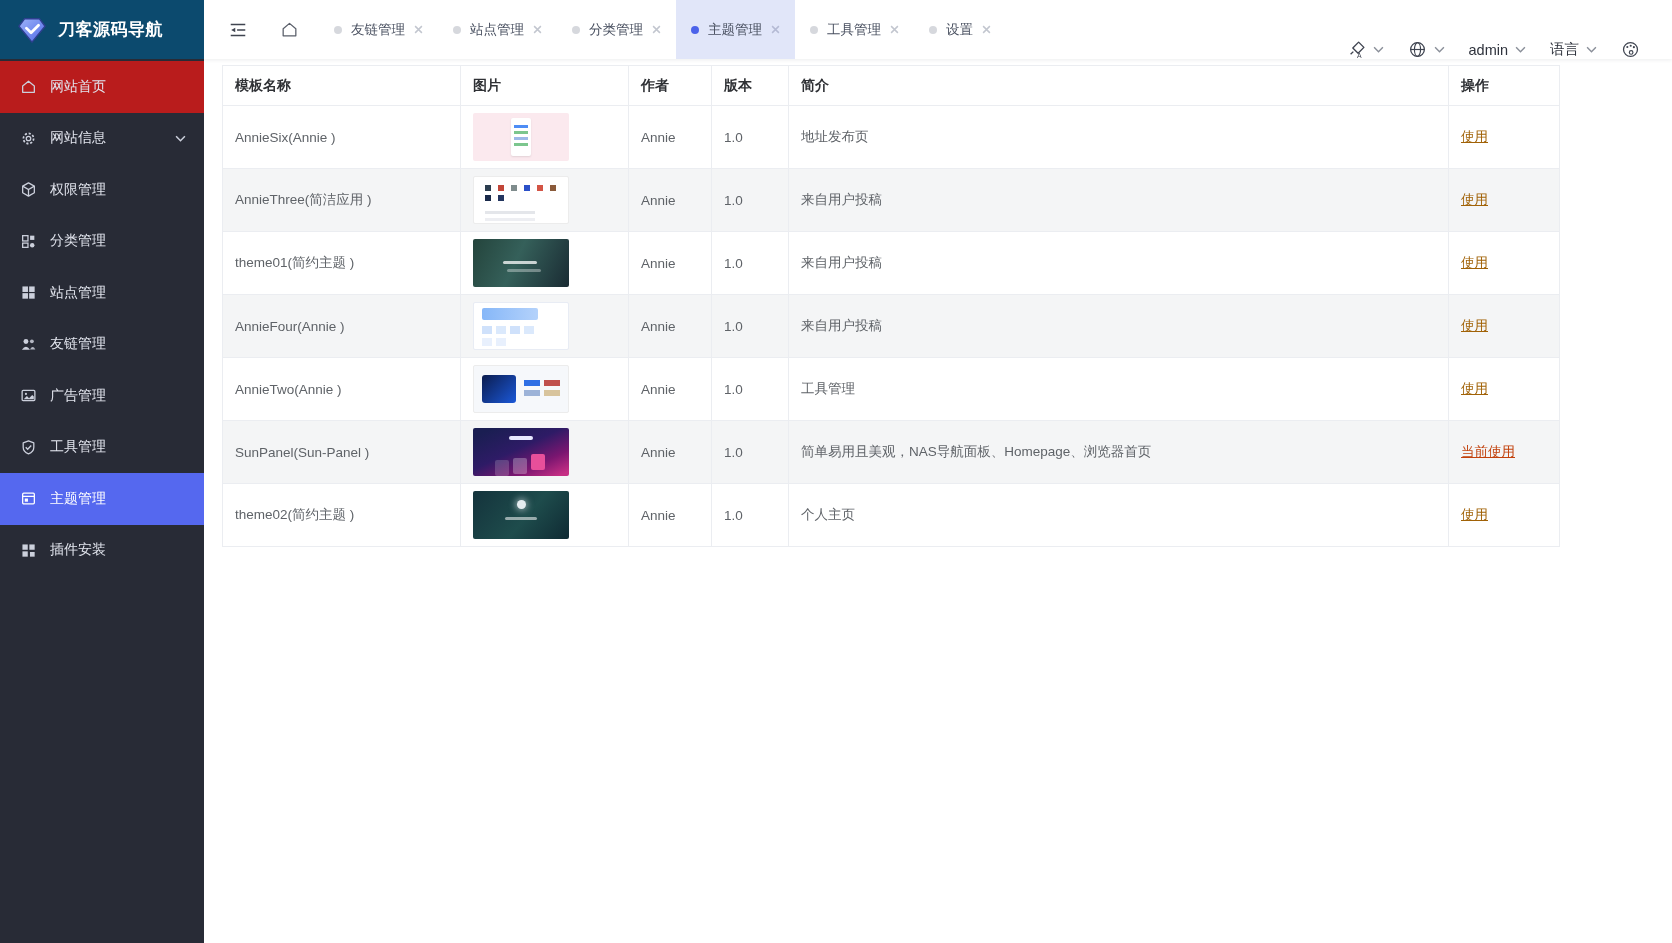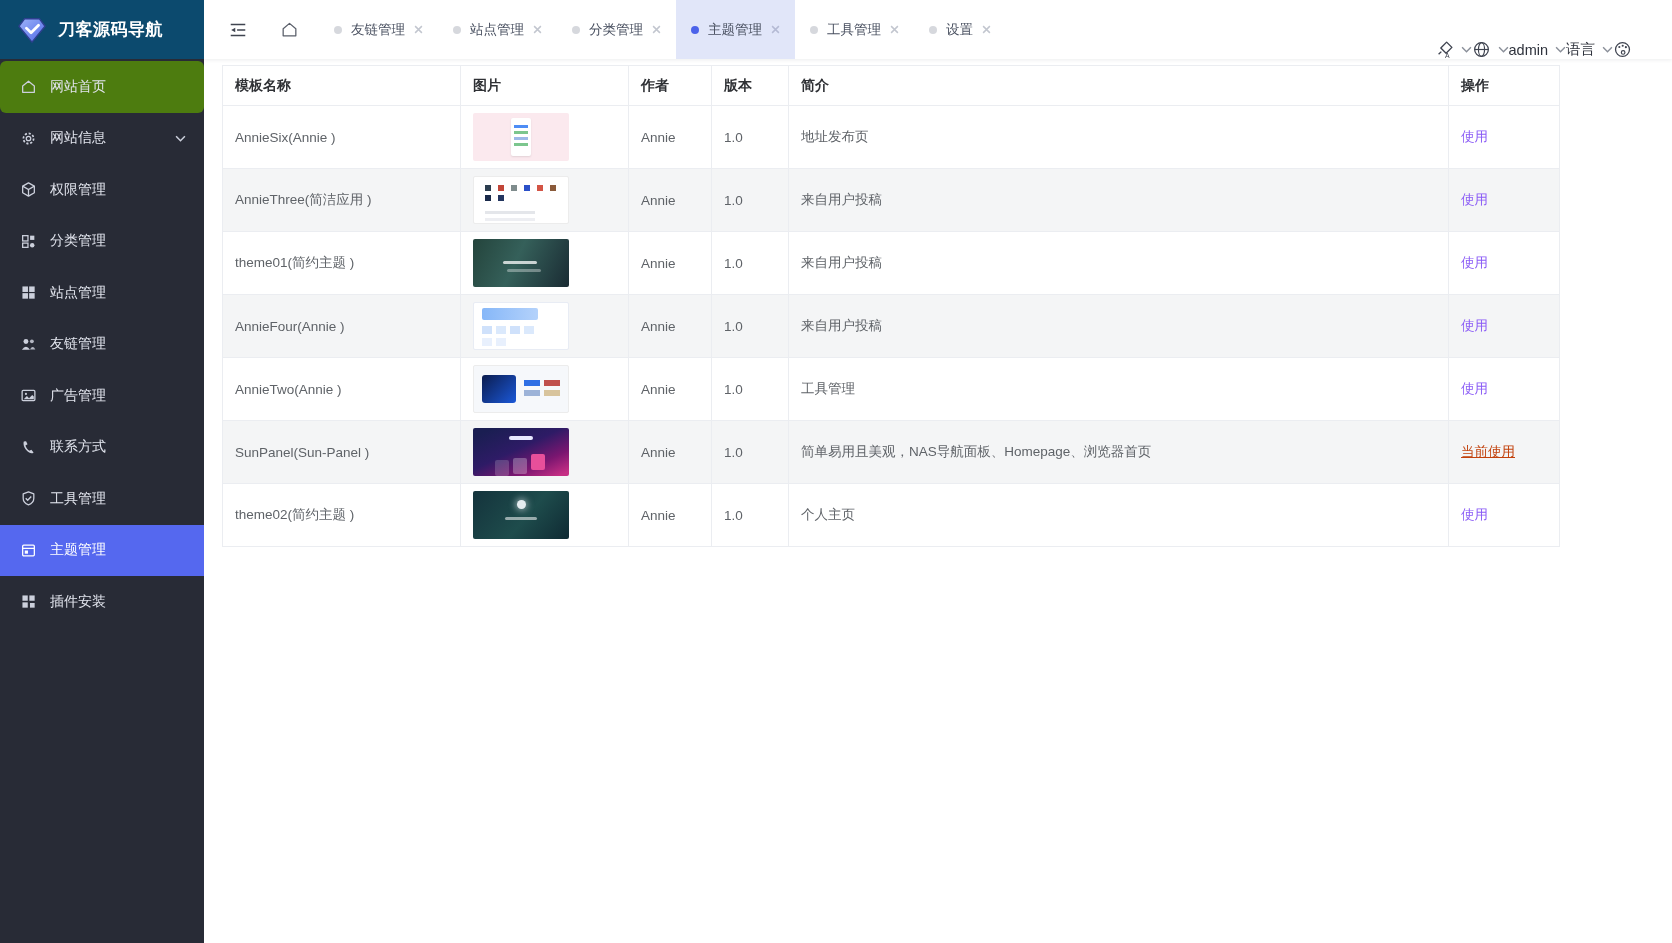--- a/index.html
+++ b/index.html
@@ -10,47 +10,47 @@
     background:#fff; color:#333;
   }
   .app { position:relative; width:1672px; height:943px; }
 
   
   .sidebar { position:absolute; left:0; top:0; bottom:0; width:204px; background:#282b36; color:#dfe2ec; z-index:3; }
   .logo { height:59px; display:flex; align-items:center; gap:10px; padding-left:16px; background:#0c4a6e; cursor:pointer; }
   .logo-title { font-size:17px; font-weight:bold; color:#fff; letter-spacing:.5px; }
   .s-nav { padding-top:2px; }
   .s-item { height:51.5px; display:flex; align-items:center; gap:13px; padding:0 18px 0 20px; font-size:14px; cursor:pointer; color:#e2e5ee; }
-  .s-item.home-tint { background:#4d7c0f;border-radius:6px; }
+  .s-item.home-tint { background:#b91c1c; }
   .s-item.active { background:#5568ef; color:#fff; }
   .sic { width:17px; height:17px; flex:none; }
   .s-chev { margin-left:auto; }
 
   
   .topbar { position:absolute; left:204px; top:0; right:0; height:59px; background:#fff; display:flex; align-items:center; box-shadow:0 1px 4px rgba(0,21,41,.08); z-index:2; }
   .icon-plain { cursor:pointer; display:inline-flex; align-items:center; }
   .fold { margin-left:24px; }
   .bc-home { margin-left:32px; }
   .tabs { display:flex; height:100%; margin-left:20px; }
   .tab { display:flex; align-items:center; gap:9px; padding:0 15px; font-size:13.5px; color:#495060; cursor:pointer; height:100%; white-space:nowrap; }
   .tab.active { background:#e1e6f9; }
   .dot { width:8px; height:8px; border-radius:50%; background:#d6d8dd; flex:none; }
   .tab.active .dot { background:#4c63ea; }
   .tab .x { cursor:pointer; }
-  .tr-actions { margin-left:auto; display:flex; align-items:center; padding-right:40px;margin-top:40px; }
+  .tr-actions { margin-left:auto; display:flex; align-items:center; gap:24px; padding-right:32px;margin-top:40px; }
   .drop { display:flex; align-items:center; gap:7px; cursor:pointer; font-size:14.5px; color:#2f333d; }
 
   
   .content { position:absolute; left:204px; top:59px; right:0; bottom:0; background:#fff; padding:6px 0 0 18px; }
   table { border-collapse:collapse; table-layout:fixed; width:1337px; font-size:13.5px; color:#5f6368; }
   th,td { border:1px solid #ebedf1; padding:0 12px; text-align:left; overflow:hidden; }
   thead th { height:40px; color:#2f3135; font-size:14px; font-weight:700; background:#fff; }
   tbody td { height:63px; }
   tbody tr:nth-child(even) { background:#f4f5f6; }
-  .use { color:#8b5cf6; cursor:pointer; }
+  .use { color:#a16207; cursor:pointer;text-decoration:underline; }
   .current { color:#c2410c;text-decoration:underline; }
 
   
   .thumb { width:96px; height:48px; border-radius:2px; position:relative; overflow:hidden; }
   .t1 { background:#fbe9ee; }
   .t1::before { content:""; position:absolute; left:38px; top:5px; width:20px; height:38px; background:#fff; border-radius:2px; box-shadow:0 1px 2px rgba(0,0,0,.10); }
   .t1::after { content:""; position:absolute; left:41px; top:12px; width:14px; height:3px; background:#4e8df5; box-shadow:0 6px 0 #7cc68e, 0 12px 0 #9db8e8, 0 18px 0 #7cc68e; }
   .t2 { background:#fff; border:1px solid #ececec; }
   .t2::before { content:""; position:absolute; top:8px; left:11px; width:6px; height:6px; background:#2c3e50; box-shadow:13px 0 #c14538, 26px 0 #7f8c8d, 39px 0 #2b50c8, 52px 0 #d35445, 65px 0 #8a5a3a, 0 10px #1a2a4a, 13px 10px #23355f; }
   .t2::after { content:""; position:absolute; left:11px; top:34px; width:50px; height:3px; background:#e4e6ea; box-shadow:0 7px 0 #edeef2; }
@@ -149,26 +149,20 @@
       <div class="s-item">
         <svg class="sic" viewBox="0 0 16 16">
             <rect x="2" y="3.2" width="12" height="9.6" rx="1" fill="none" stroke="#ccd0dc" stroke-width="1.2"></rect>
             <circle cx="5.6" cy="6.5" r="1" fill="#ccd0dc"></circle>
             <path d="M3.5 11.5 l3-3 2 2 3-3 1.5 1.5 v2.5 Z" fill="#ccd0dc"></path>
           </svg>
         <span>广告管理</span>
       </div>
       <div class="s-item">
         <svg class="sic" viewBox="0 0 16 16">
-            <path d="M3.6 2.4 c-1.2 3.2 1.4 8.2 5 10.4 1.6.9 3.2 1 4.2-.2 l-2.1-2.5 -1.9 1 c-1.8-1.2 -3.1-3 -3.7-5 l2-1.2 -1.4-2.8 Z" fill="#ccd0dc"></path>
-          </svg>
-        <span>联系方式</span>
-      </div>
-      <div class="s-item">
-        <svg class="sic" viewBox="0 0 16 16">
             <path d="M8 1.8 L13 3.7 V7.8 c0 3-2.2 5.1-5 6.2 -2.8-1.1-5-3.2-5-6.2 V3.7 Z" fill="none" stroke="#ccd0dc" stroke-width="1.2" stroke-linejoin="round"></path>
             <polyline points="5.4,7.8 7.2,9.6 10.6,6.2" fill="none" stroke="#ccd0dc" stroke-width="1.3"></polyline>
           </svg>
         <span>工具管理</span>
       </div>
       <div class="s-item active">
         <svg class="sic" viewBox="0 0 16 16">
             <rect x="2.5" y="3" width="11" height="10" rx="1" fill="none" stroke="#fff" stroke-width="1.2"></rect>
             <line x1="2.5" y1="6" x2="13.5" y2="6" stroke="#fff" stroke-width="1.2"></line>
             <rect x="4.5" y="8" width="3" height="3" fill="#fff"></rect>

